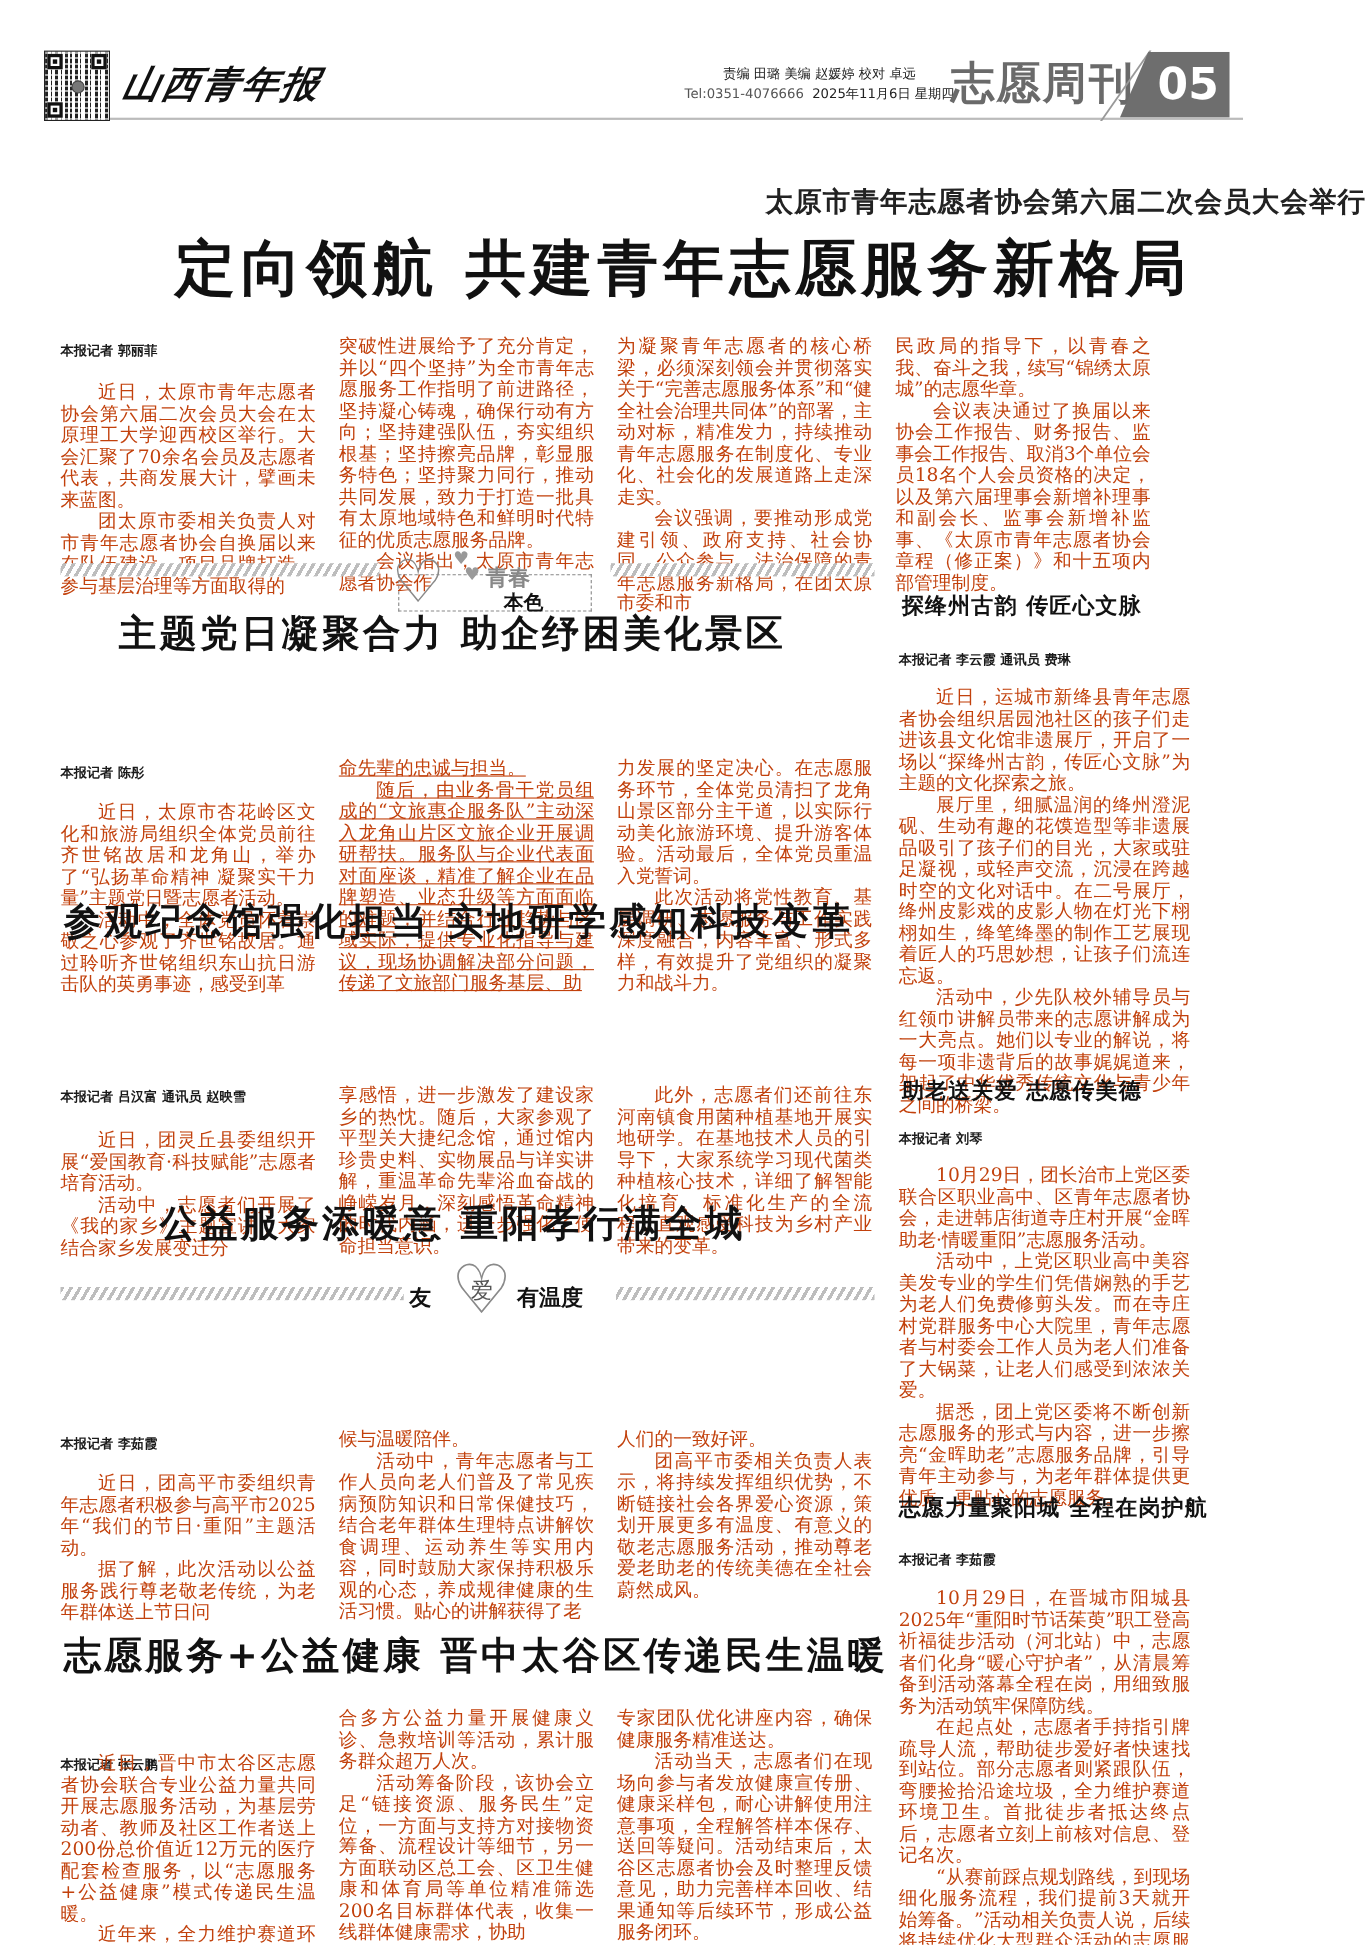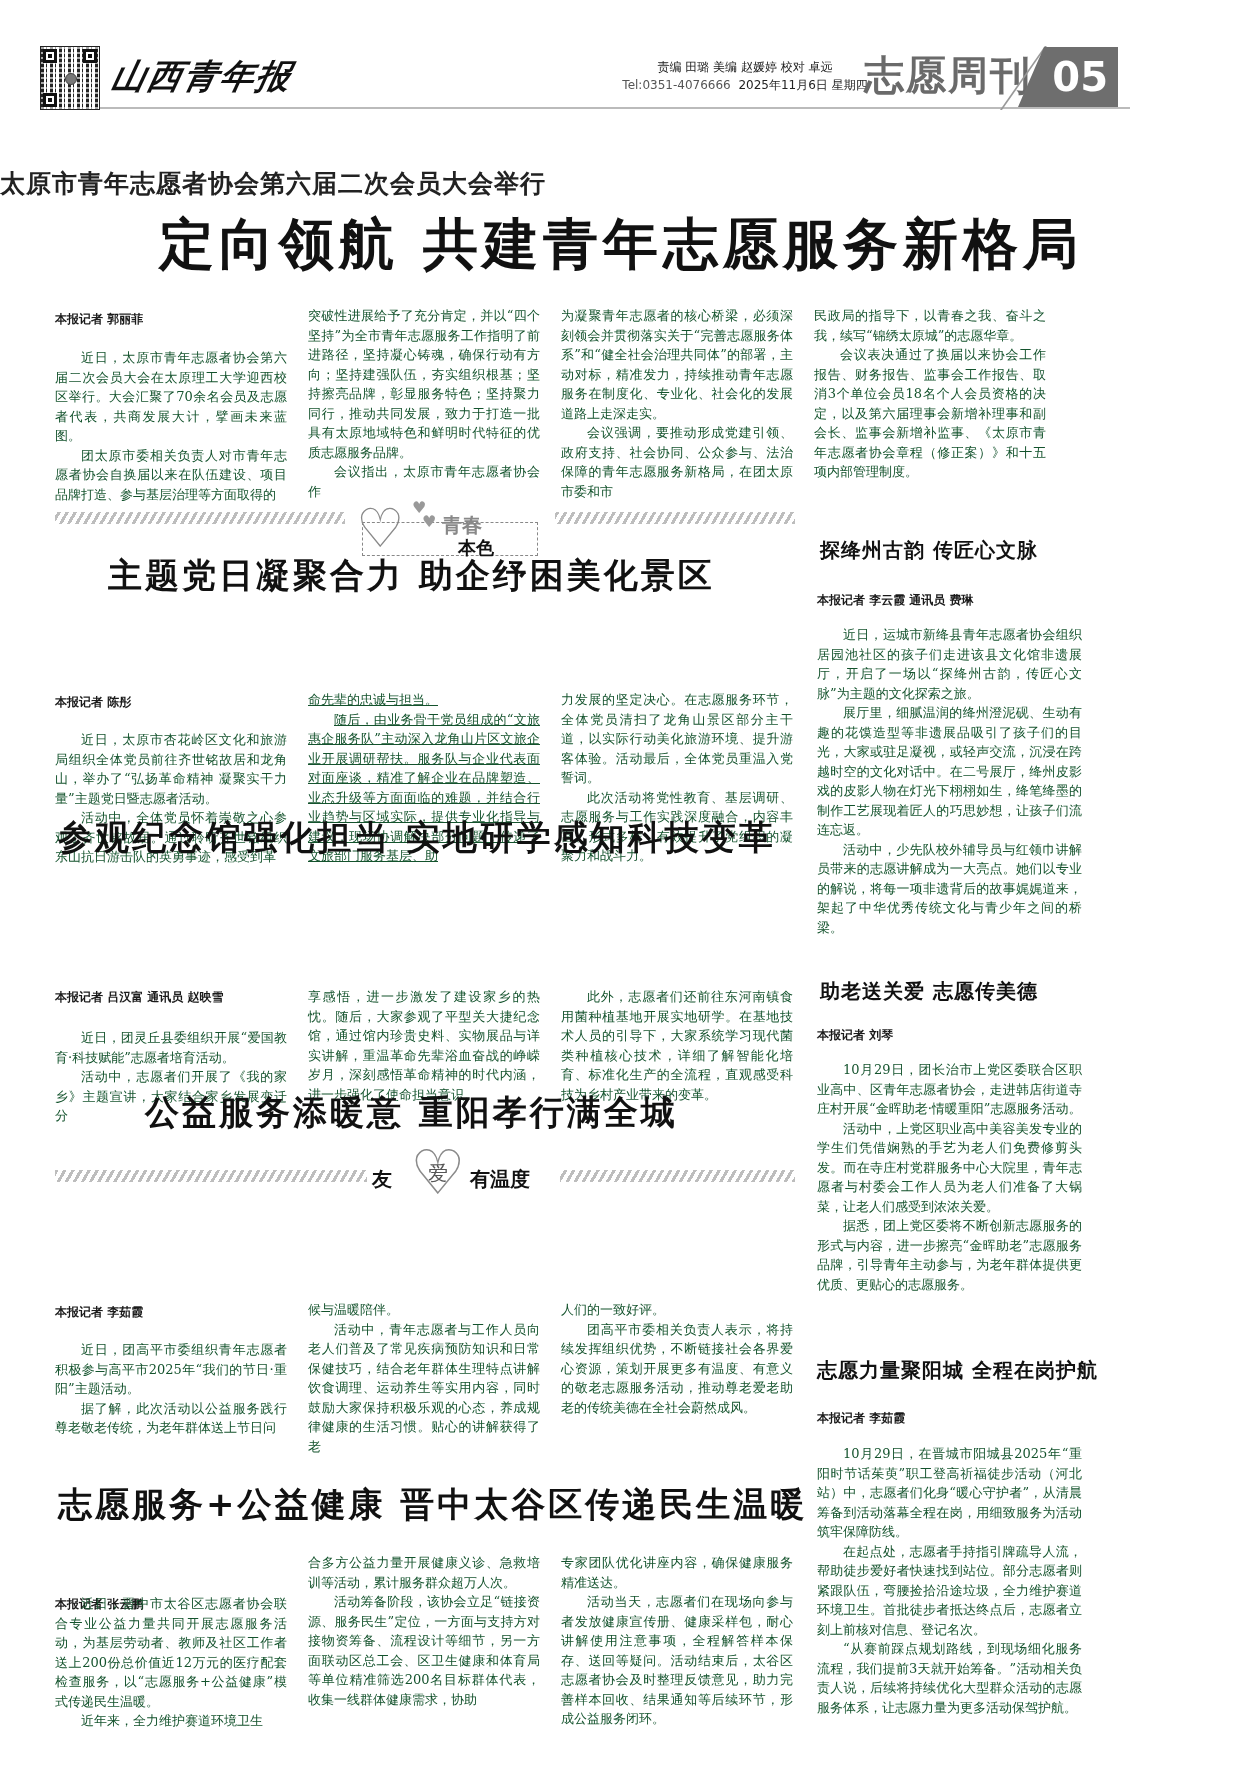--- a/index.html
+++ b/index.html
@@ -14,27 +14,27 @@
   .qr .corner::after { content: ""; position: absolute; left: 2px; top: 2px; width: 4px; height: 4px; background: #111; }
   .qr .center-dot { position: absolute; left: 24px; top: 26px; width: 12px; height: 12px; border-radius: 50%; background: #777; border: 1px solid #444; }
   .logo { left: 112px; top: 54px; font-family: "DejaVu Serif", serif; font-style: italic; font-size: 34px; font-weight: bold; color: #111; letter-spacing: 2px; transform: skewX(-12deg); }
   .mast-rule { left: 100px; top: 107px; width: 1030px; height: 2px; background: #bbb; }
   .credits { left: 600px; top: 58px; width: 290px; text-align: center; font-family: "DejaVu Sans", sans-serif; font-size: 12px; color: #222; line-height: 18px; }
   .credits .tel { color: #555; }
   .section-name { left: 864px; top: 48px; font-family: "DejaVu Serif", serif; font-size: 40px; color: #6a6a6a; letter-spacing: 2px; font-weight: bold; }
   .slash { left: 1000px; top: 46px; width: 2px; height: 64px; background: #999; transform: skewX(-35deg); transform-origin: bottom left; }
   .page-num { left: 1018px; top: 47px; width: 100px; height: 60px; background: #6e6e6e; clip-path: polygon(26% 0, 100% 0, 100% 100%, 0 100%); color: #fff; font-family: "DejaVu Sans", sans-serif; font-weight: bold; font-size: 40px; text-align: right; padding-right: 10px; line-height: 60px; }
   
-  .kicker { left: 0; width: 1242px; top: 167px; text-align: left; font-family: "DejaVu Serif", serif; font-weight: bold; font-size: 25px; color: #222; letter-spacing: 1px; }
+  .kicker { left: 0; width: 1242px; top: 167px; text-align: right; font-family: "DejaVu Serif", serif; font-weight: bold; font-size: 25px; color: #222; letter-spacing: 1px; }
   .headline { left: 0; width: 1242px; top: 208px; text-align: center; font-family: "DejaVu Sans", sans-serif; font-weight: bold; font-size: 55px; color: #111; letter-spacing: 5px; }
   .h2 { font-family: "DejaVu Sans", sans-serif; font-weight: bold; color: #111; letter-spacing: 3px; white-space: nowrap; }
   .h2.big { font-size: 34px; }
   .h3 { font-family: "DejaVu Sans", sans-serif; font-weight: bold; color: #111; font-size: 20px; letter-spacing: 1px; white-space: nowrap; }
   .byline { font-family: "DejaVu Sans", sans-serif; font-weight: bold; font-size: 12px; color: #1a1a1a; white-space: nowrap; }
-  .col { font-family: "DejaVu Serif", "Liberation Serif", serif; font-size: 13px; line-height: 19.5px; color: #14532d; text-align: justify; }
+  .col { font-family: "DejaVu Serif", "Liberation Serif", serif; font-size: 17px; line-height: 19.5px; color: #c2410c; text-align: justify; }
   .col p { text-indent: 2em; }
   .col p.cont { text-indent: 0; }
   
   .hatch { height: 12px; background: repeating-linear-gradient(-60deg, #bdbdbd 0 3px, #fff 3px 7px); }
   .badge1 { left: 352px; top: 498px; width: 196px; height: 62px; }
   .badge1 .frame { position: absolute; left: 10px; top: 24px; width: 176px; height: 34px; border: 1px dashed #888; }
   .badge1 .heart { position: absolute; left: 4px; top: 4px; font-size: 54px; color: #8a8a8a; line-height: 54px; }
   .badge1 .heart-small { position: absolute; font-size: 16px; color: #999; }
   .badge1 .qc { position: absolute; left: 90px; top: 14px; font-family: "DejaVu Sans", sans-serif; font-weight: bold; font-size: 20px; color: #888; }
   .badge1 .bs { position: absolute; left: 106px; top: 38px; font-family: "DejaVu Sans", sans-serif; font-weight: bold; font-size: 18px; color: #111; }

